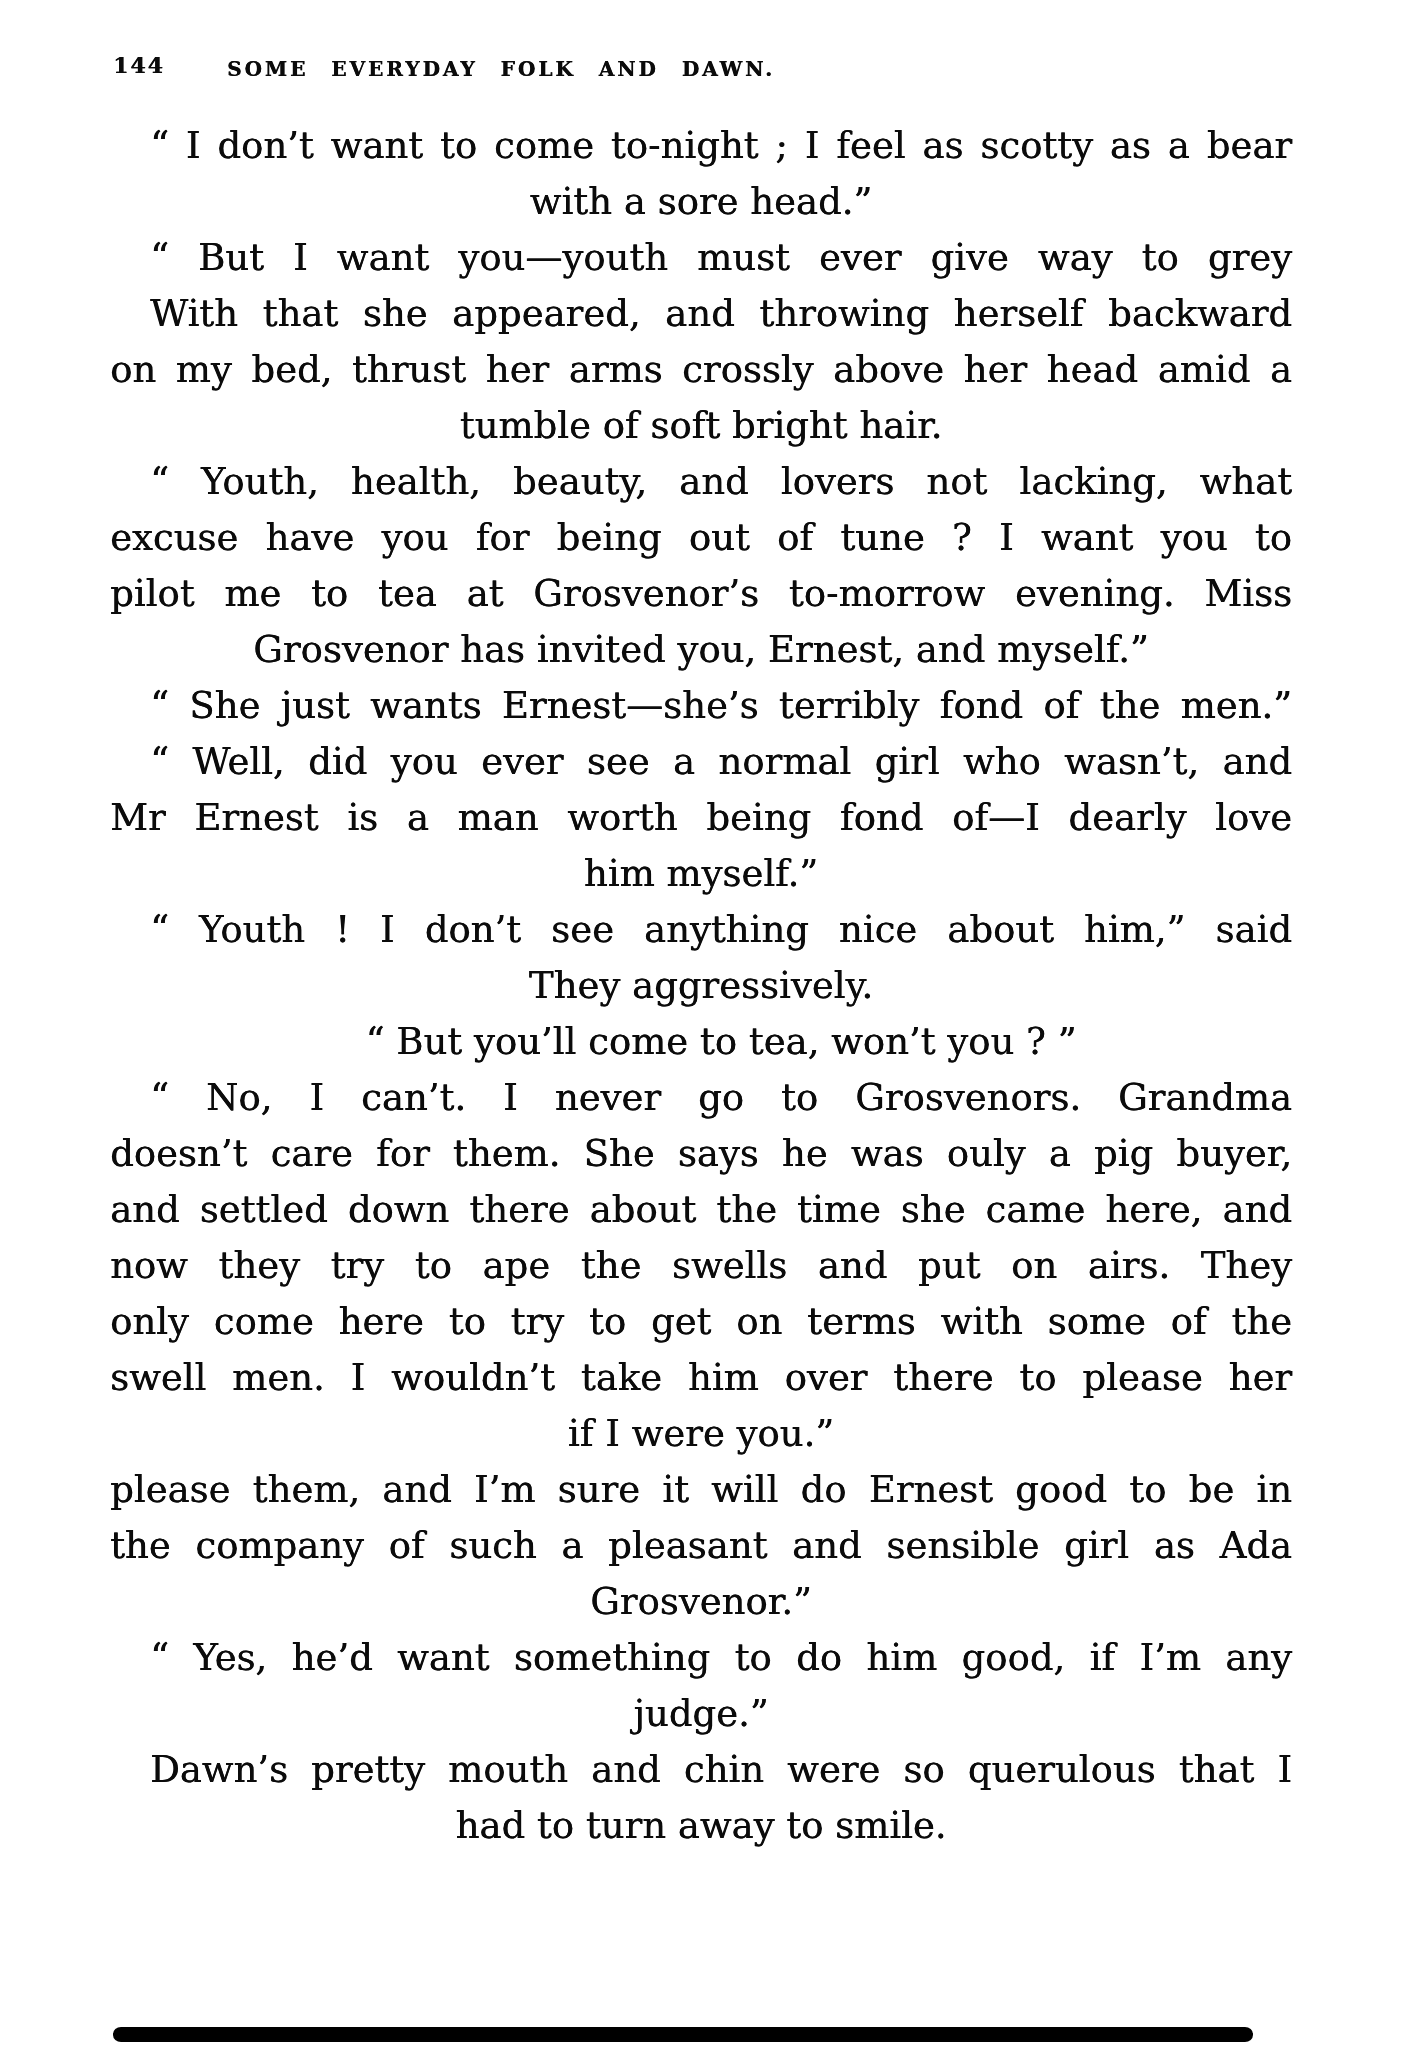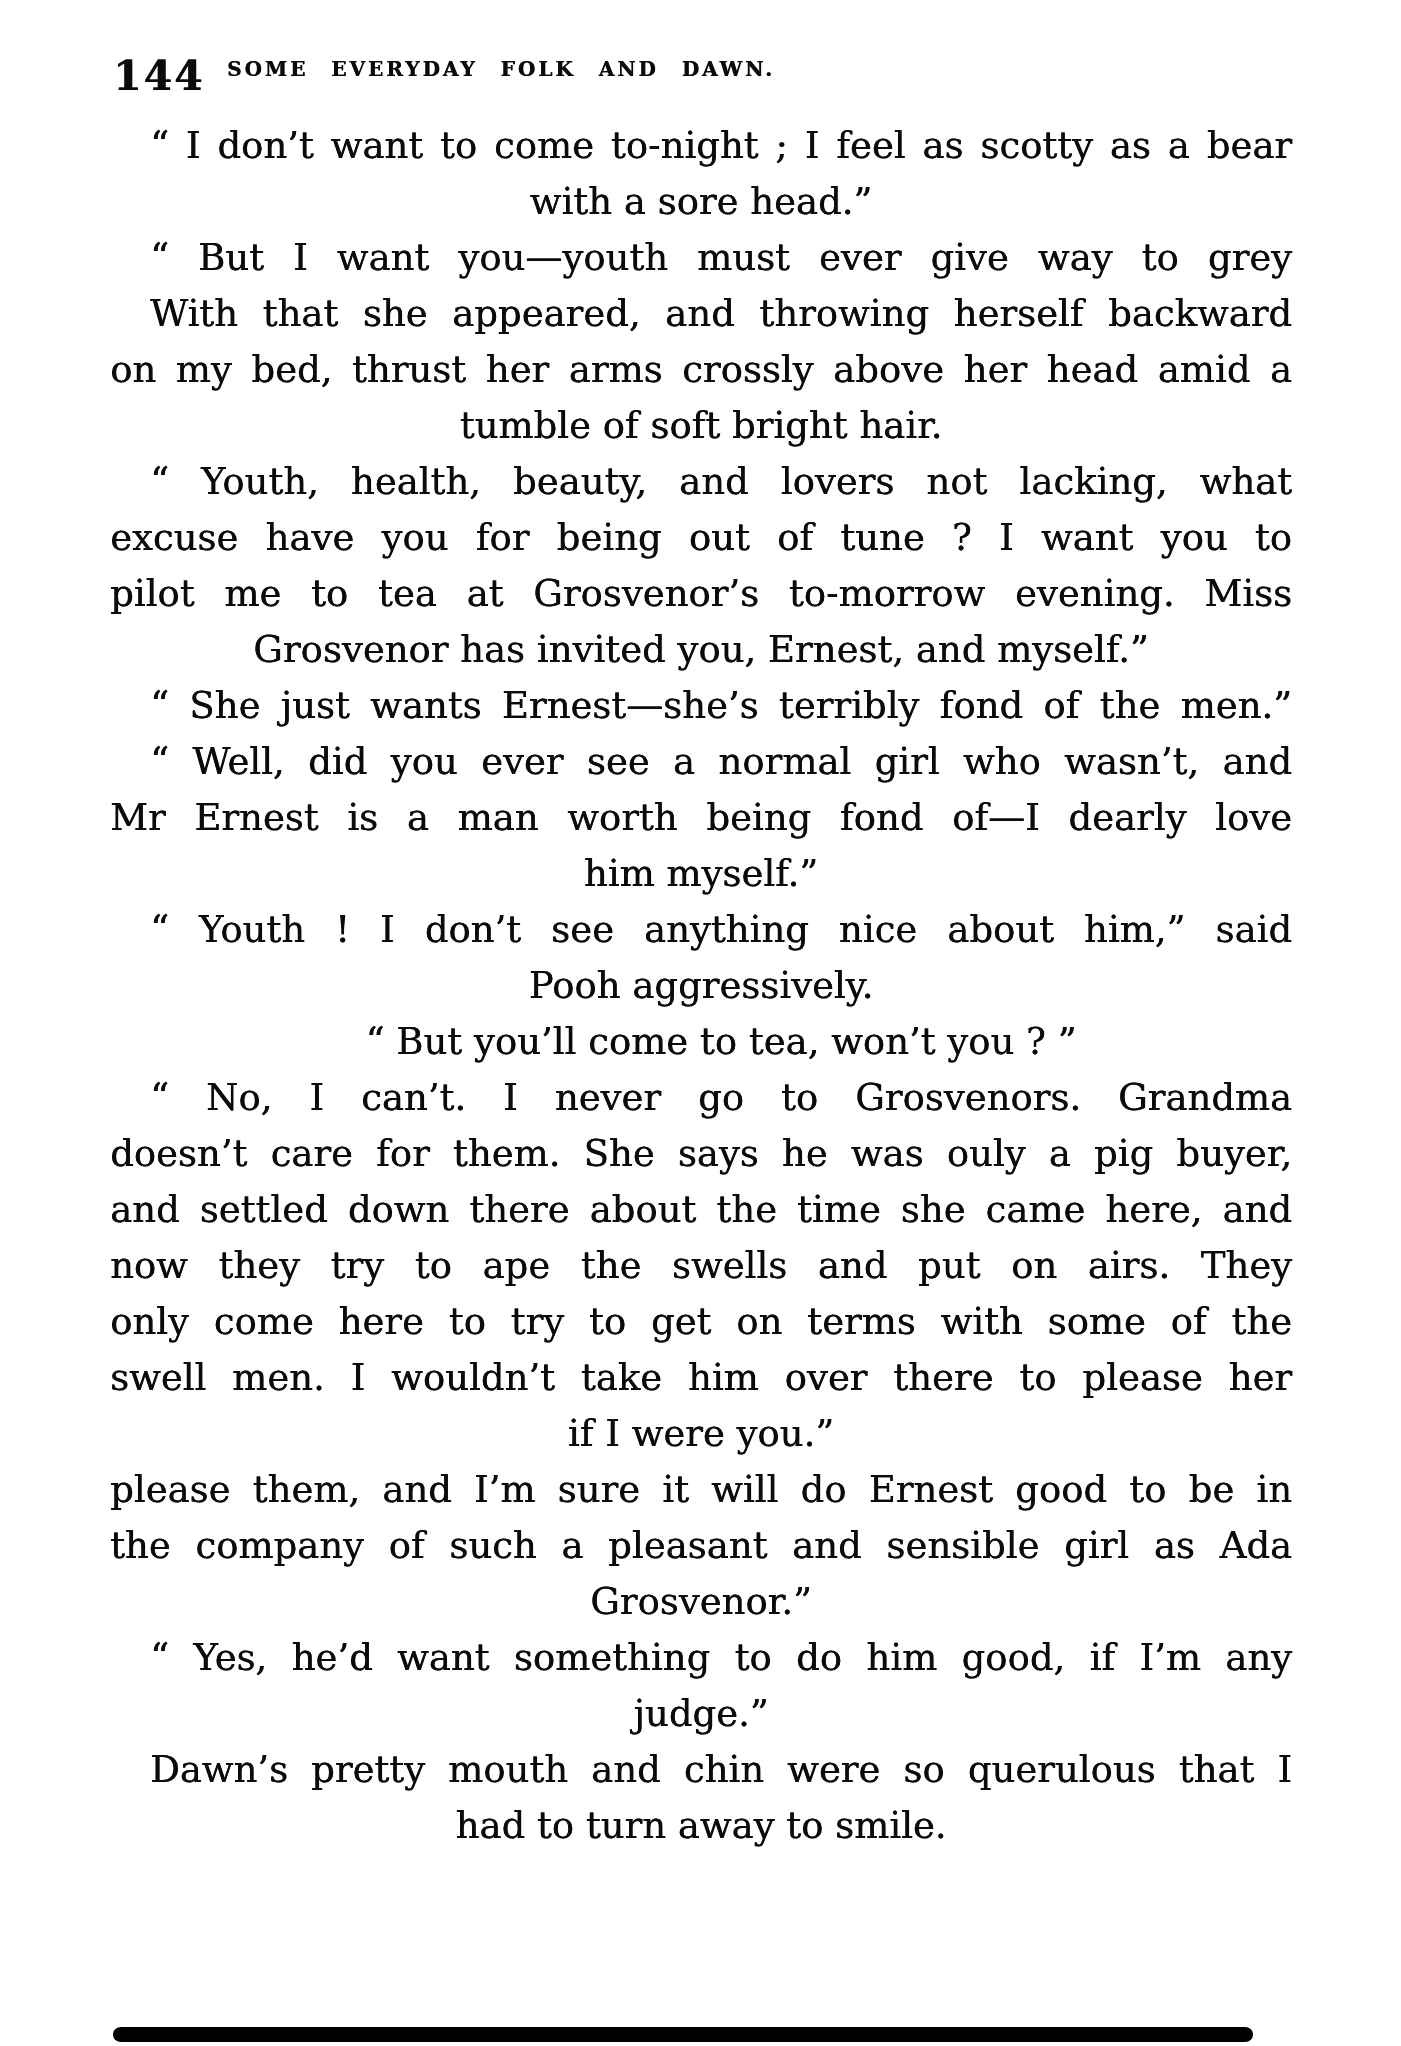--- a/index.html
+++ b/index.html
@@ -7,21 +7,21 @@
     position:relative;
     width:1401px;height:2046px;
     background:#ffffff;
     overflow:hidden;
     font-family:"DejaVu Serif", serif;
     color:#0b0b0b;
   }
   .pg-header{position:absolute;left:0;top:0;width:100%;height:110px;}
   .pg-num{
     position:absolute;left:113px;top:52px;
-    font-size:41px;font-weight:bold;letter-spacing:2px;
+    font-size:22px;font-weight:bold;letter-spacing:2px;
     text-shadow:0.4px 0 0 currentColor;
   }
   .pg-title{
     position:absolute;left:227px;top:57px;
     font-size:20px;font-weight:bold;
     letter-spacing:3px;word-spacing:13px;
     text-shadow:0.4px 0 0 currentColor;
     white-space:nowrap;
   }
   .text-block{
@@ -86,21 +86,21 @@
     <p>
       </p>
       <div class="ln first j">“ Well, did you ever see a normal girl who wasn’t, and</div>
       <div class="ln j">Mr Ernest is a man worth being fond of—I dearly love</div>
       <div class="ln">him myself.”</div>
     <p></p>
 
     <p>
       </p>
       <div class="ln first j">“ Youth !  I don’t see anything nice about him,” said</div>
-      <div class="ln">Pooh aggressively.</div>
+      <div class="ln">They aggressively.</div>
     <p></p>
 
     <p>
       </p>
       <div class="ln first">“ But you’ll come to tea, won’t you ? ”</div>
     <p></p>
 
     <p>
       </p>
       <div class="ln first j">“ No, I can’t.  I never go to Grosvenors.  Grandma</div>

